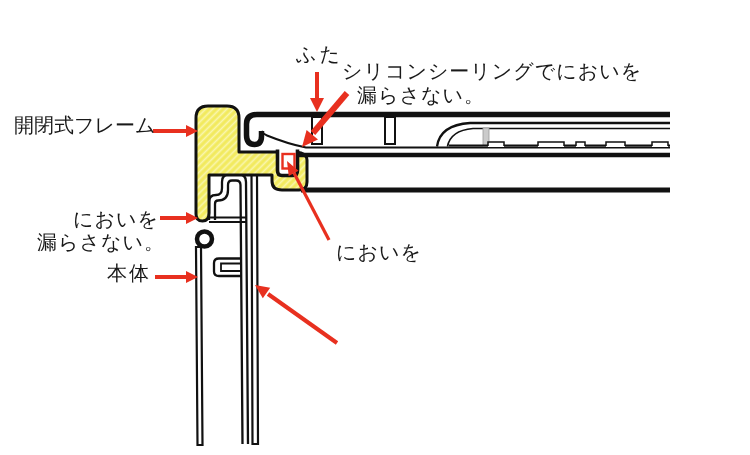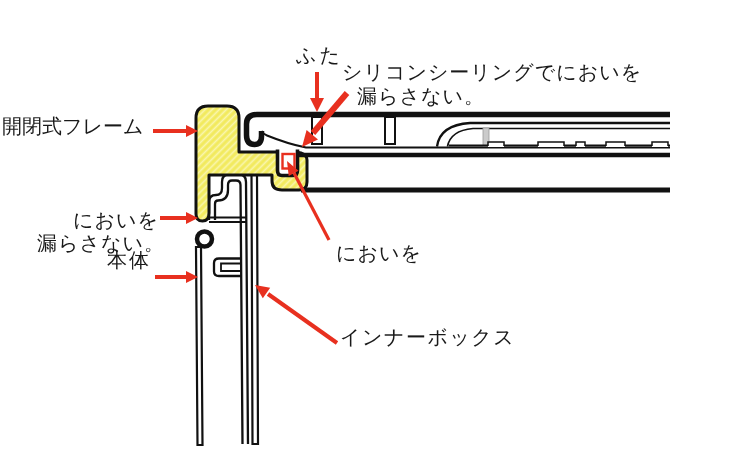--- a/index.html
+++ b/index.html
@@ -1,21 +1,21 @@
 <!DOCTYPE html>
 <html><head>
 <meta charset="utf-8">
 <style>
   html,body{margin:0;padding:0;background:#ffffff;}
   #stage{
     position:relative;
     width:670px;height:455px;
     background:#ffffff;
     overflow:hidden;
-    font-family:Liberation Sans, sans-serif;
+    font-family:Liberation Mono, monospace;
   }
   #stage svg{position:absolute;left:0;top:0;}
   .label{
     position:absolute;
     font-size:20px;
     line-height:1.05;
     color:#191919;
     letter-spacing:1px;
     white-space:nowrap;
     font-weight:500;
@@ -140,24 +140,23 @@
 
       <rect x="282.5" y="154" width="12" height="14.5" fill="none" class="red-stroke" stroke-width="2.4"></rect>
     </g>
   </svg>
 
   <div class="label" style="left:296px;top:45px;letter-spacing:3px;">ふた</div>
 
   <div class="label" style="left:342px;top:62px;">シリコンシーリングでにおいを</div>
   <div class="label" style="left:357px;top:86px;">漏らさない。</div>
 
-  <div class="label" style="left:2px;top:116px;letter-spacing:0;">開閉式フレーム</div>
+  <div class="label" style="left:14px;top:116px;letter-spacing:0;">開閉式フレーム</div>
 
   <div class="label" style="left:73px;top:210px;">においを</div>
   <div class="label" style="left:37px;top:233px;">漏らさない。</div>
 
-  <div class="label" style="left:107px;top:250px;letter-spacing:2px;">本体</div>
+  <div class="label" style="left:107px;top:264px;letter-spacing:2px;">本体</div>
 
   <div class="label" style="left:336px;top:243px;">においを</div>
 
-  <div class="label" style="left:340px;top:327px;letter-spacing:1.5px;">インナーボックス</div>
 
 </div>
 
 </body></html>

